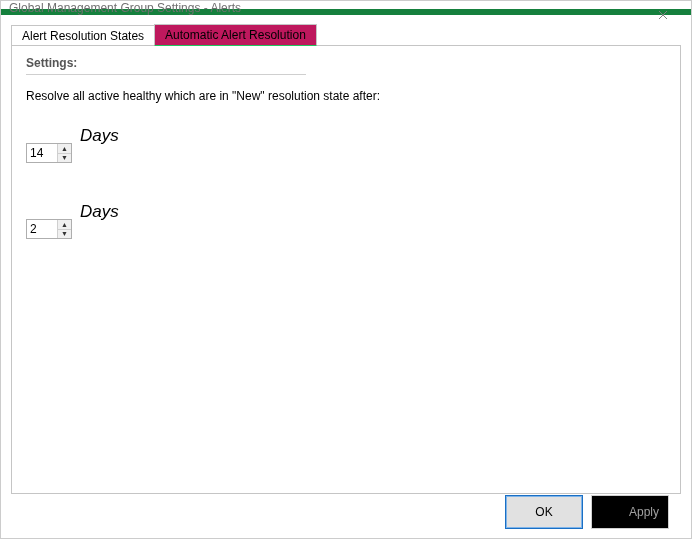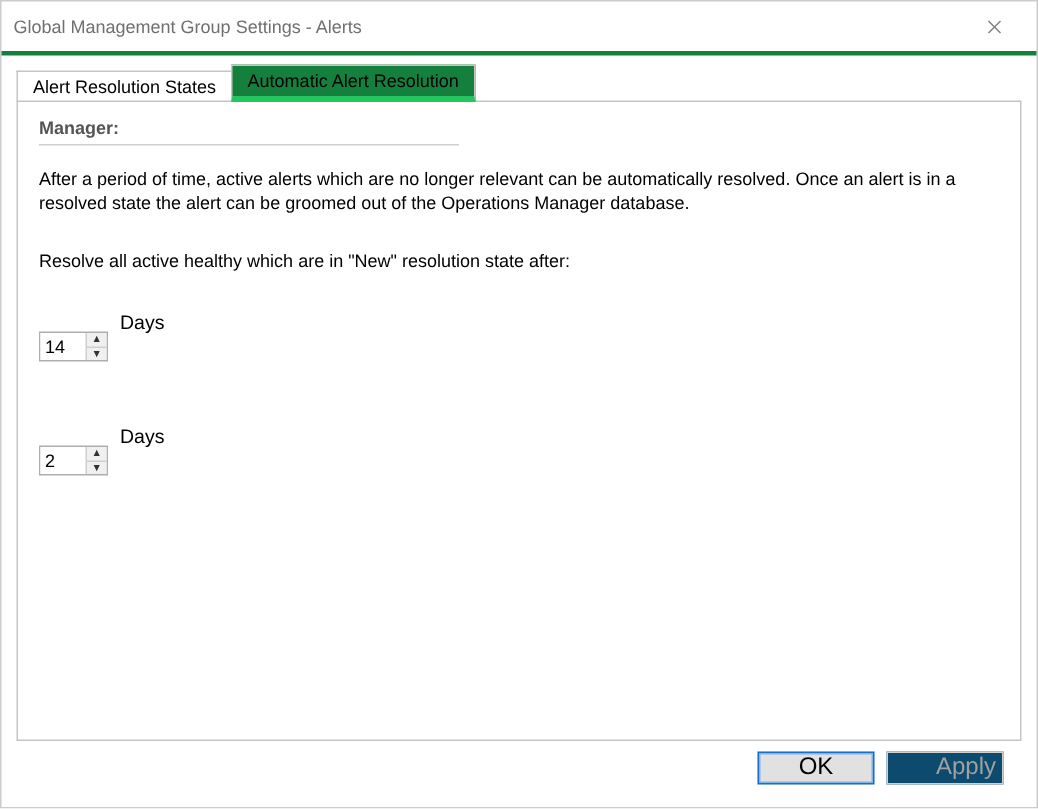--- a/index.html
+++ b/index.html
@@ -12,25 +12,25 @@
   }
   .window {
     width: 692px;
     height: 539px;
     border: 1px solid #ccc;
     display: flex;
     flex-direction: column;
     background: #fff;
   }
   .titlebar {
-    height: 36px;
-    display: flex;
-    align-items: center;
+    height: 14px;
+    display: flex;
+    align-items: flex-start;
     padding: 0 8px;
-    border-bottom: 3px solid #15803d;
+    border-bottom: 6px solid #15803d;
     color: #707070;
     font-size: 12px;
   }
   .titlebar .title-text { flex: 1; }
   .close-btn {
     width: 40px; height: 28px;
     display: flex; align-items: center; justify-content: center;
     color: #808080;
     font-size: 14px;
   }
@@ -56,24 +56,24 @@
     color: #000;
     position: relative;
     margin-right: -1px;
   }
   .tab.inactive {
     background: #fff;
     top: 1px;
     z-index: 1;
   }
   .tab.active {
-    background: #15803d;
+    background: #be185d;
     z-index: 3;
     top: 1px;
-    border-bottom: 4px solid #22c55e;
+    border-bottom: 1px solid #22c55e;
   }
   .tab-panel {
     border: 1px solid #c5c5c5;
     flex: 1;
     padding: 10px 14px;
     margin-top: 0px;
     position: relative;
     z-index: 2;
   }
   .settings-header {
@@ -131,49 +131,49 @@
     display: flex;
     align-items: center;
     justify-content: center;
     background: #f0f0f0;
     font-size: 7px;
     line-height: 1;
     color: #333;
     cursor: pointer;
   }
   .spin-btn:first-child { border-bottom: 1px solid #cfcfcf; }
-  .unit { font-size: 13px; }
+  .unit { font-size: 17px; font-style: italic; }
   .footer {
     height: 44px;
     display: flex;
     justify-content: flex-end;
     align-items: center;
     gap: 8px;
     padding: 0 12px 8px 0;
   }
   .btn {
     width: 78px;
-    height: 22px;
+    height: 34px;
     border: 1px solid #adadad;
     background: #e1e1e1;
-    font-size: 16px;
+    font-size: 12px;
     display: flex;
     align-items: center;
     justify-content: center;
     cursor: pointer;
   }
   .btn.primary {
     border: 1px solid #1a6fc4;
     box-shadow: 0 0 0 1px #7eb4ea inset;
     background: #e1e1e1;
   }
   .btn.disabled {
     color: #a0a0a0;
     border-color: #d0d0d0;
-    background: #0c4a6e;
+    background: #000000;
     cursor: default;
     padding-left: 28px;
   }
 </style>
 </head>
 <body>
 
 <div class="window">
 
   <div class="titlebar">
@@ -192,24 +192,23 @@
       <div class="tab inactive">
         <span>Alert Resolution States</span>
       </div>
       <div class="tab active">
         <span>Automatic Alert Resolution</span>
       </div>
     </div>
 
     <div class="tab-panel">
 
-      <div class="settings-header">Manager:</div>
+      <div class="settings-header">Settings:</div>
       <hr class="hr">
 
-      <div class="para">After a period of time, active alerts which are no longer relevant can be automatically resolved. Once an alert is in a resolved state the alert can be groomed out of the Operations Manager database.</div>
 
       <div class="field-label">Resolve all active healthy which are in "New" resolution state after:</div>
       <div class="field-row">
         <div class="spinbox">
           <input type="text" value="14" style="">
           <div class="spin-buttons">
             <div class="spin-btn">▲</div>
             <div class="spin-btn">▼</div>
           </div>
         </div>

